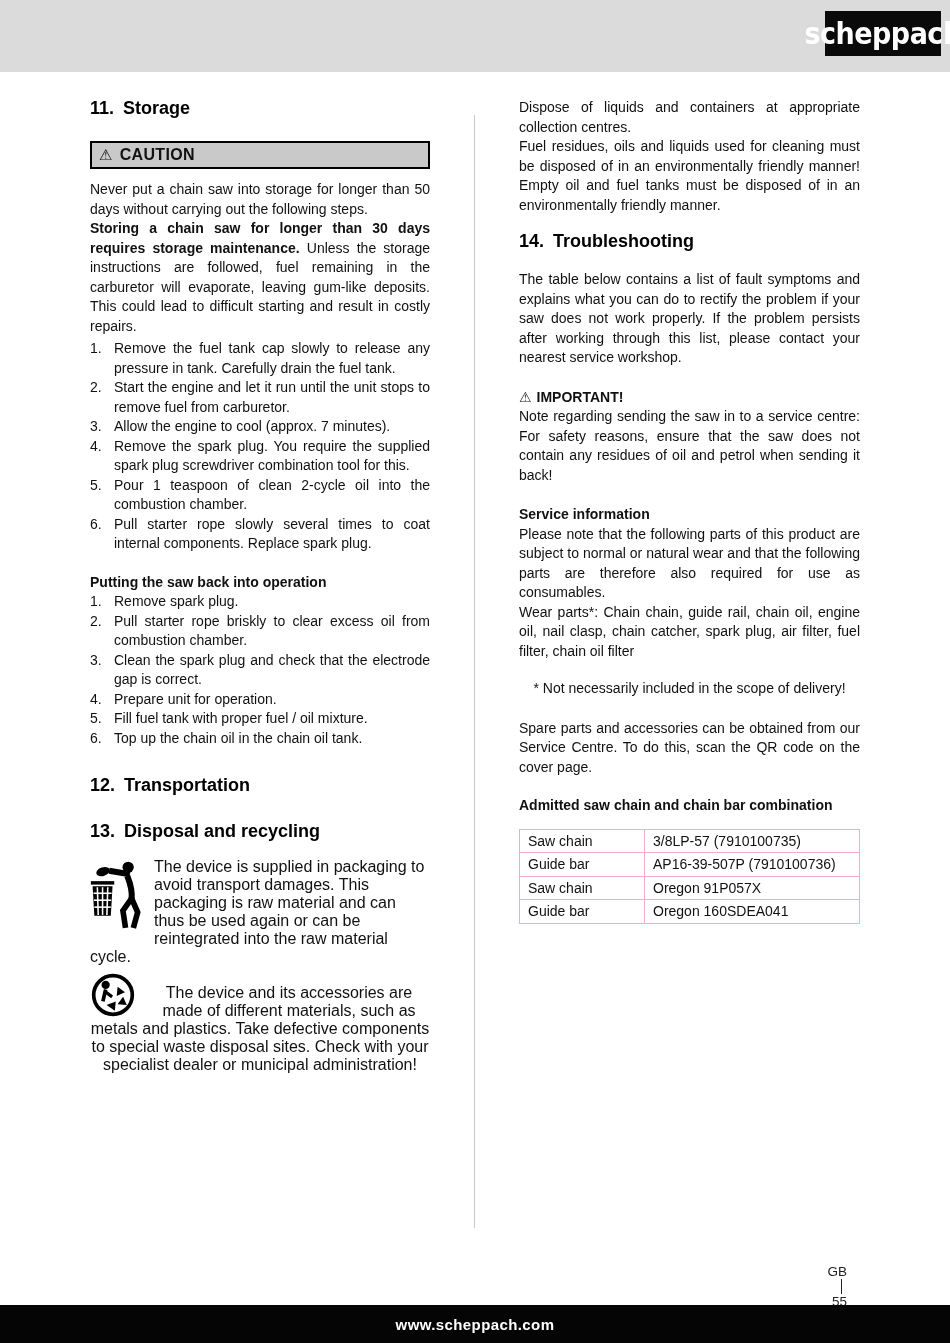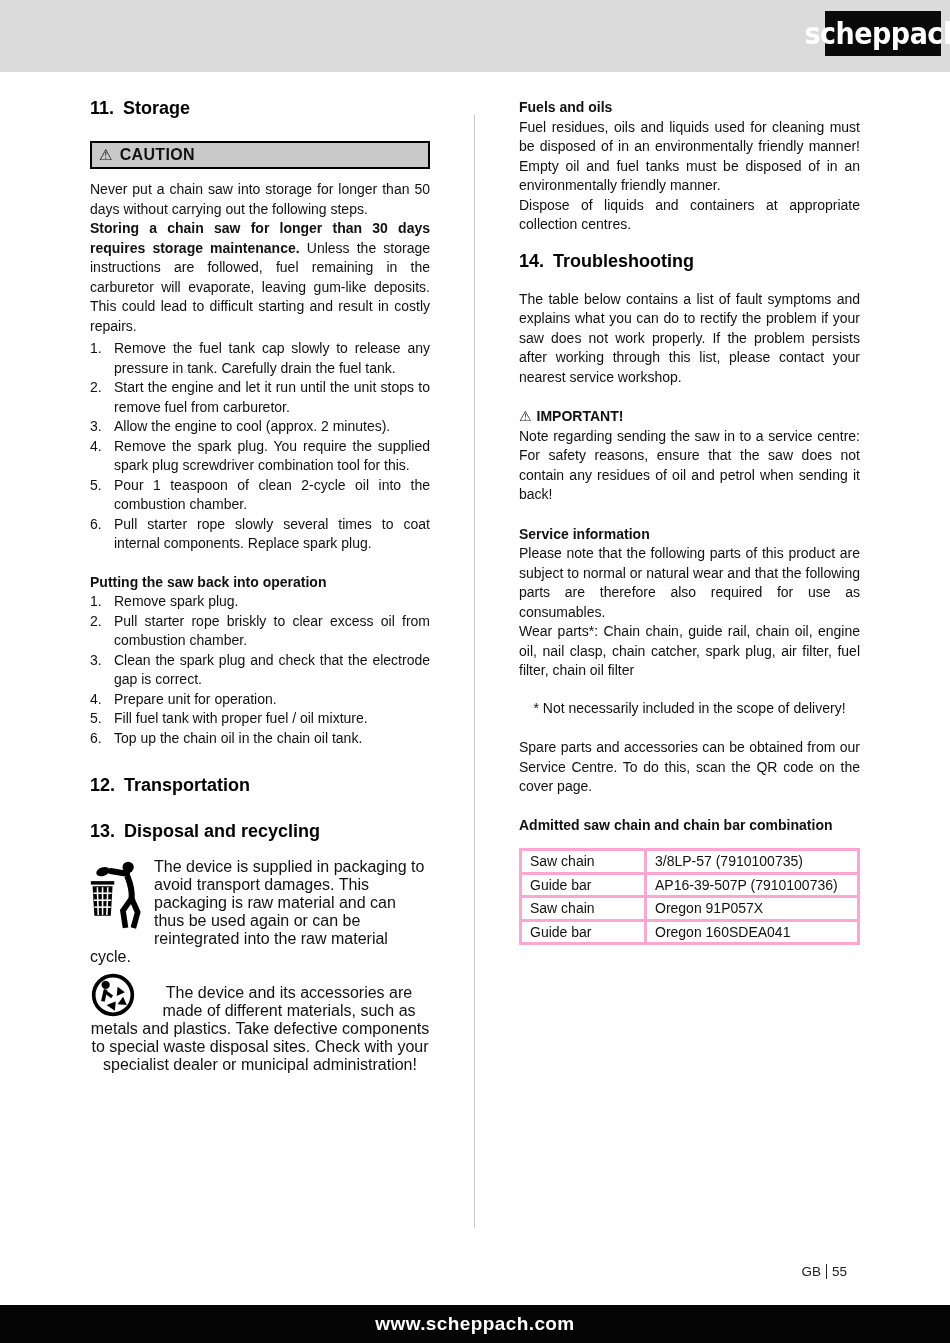--- a/index.html
+++ b/index.html
@@ -41,35 +41,35 @@
   .step  { display:flex; }
   .step .n { width:24px; flex:none; font-size:14px; line-height:19.5px; }
   .step .li-text { flex:1; }
   .subhead { font-size:14px; font-weight:bold; line-height:19.5px; }
   .transport-para { font-size:14.5px; font-weight:bold; line-height:19.5px; text-align:justify; }
   .disposal-para .icon-left { float:left; margin:2px 12px 2px 0; }
   .disposal-para { overflow:visible; }
   
   .combo-table { border-collapse:collapse; margin-top:13px; width:341px; }
   .combo-table td {
-    border:3px solid #f9a8d4; font-size:14px; height:23.5px;
+    border:1px solid #f9a8d4; font-size:14px; height:23.5px;
     padding:1px 8px; vertical-align:middle;margin-top:12px;
   }
   .combo-table td.c1 { width:125px; }
   
   .page-marker {
     position:absolute; top:1264px; right:103px; font-size:13.5px; color:#222;
-    display:flex; align-items:flex-end;
+    display:flex; align-items:flex-end;flex-direction:column;
   }
   .page-marker .pm-bar { display:inline-block; width:1px; height:15px; background:#222; margin:0 5px; }
   .footer-band {
     position:absolute; left:0; bottom:0; width:950px; height:38px; background:#050505;
     display:flex; align-items:center; justify-content:center;
   }
-  .footer-band .site { color:#fff; font-size:19px; font-weight:bold; letter-spacing:0.4px; }
+  .footer-band .site { color:#fff; font-size:15px; font-weight:bold; letter-spacing:0.4px; }
 </style>
 </head>
 <body>
 
 <div class="header-band"></div>
 <div class="logo-box">
   <span class="logo-text">scheppach</span>
 </div>
 
 <div class="divider"></div>
@@ -94,21 +94,21 @@
       <div class="step">
           <span class="n">1.</span>
           <div class="li-text">Remove the fuel tank cap slowly to release any pressure in tank. Carefully drain the fuel tank.</div>
         </div>
       <div class="step">
           <span class="n">2.</span>
           <div class="li-text">Start the engine and let it run until the unit stops to remove fuel from carburetor.</div>
         </div>
       <div class="step">
           <span class="n">3.</span>
-          <div class="li-text">Allow the engine to cool (approx. 2 minutes).</div>
+          <div class="li-text">Allow the engine to cool (approx. 7 minutes).</div>
         </div>
       <div class="step">
           <span class="n">4.</span>
           <div class="li-text">Remove the spark plug. You require the supplied spark plug screwdriver combination tool for this.</div>
         </div>
       <div class="step">
           <span class="n">5.</span>
           <div class="li-text">Pour 1 teaspoon of clean 2-cycle oil into the combustion chamber.</div>
         </div>
       <div class="step">
@@ -191,23 +191,22 @@
         <path d="M36,27 L40,36 L30,35 Z" fill="#000"></path>
         <path d="M18,36 L28,32 L27,42 Z" fill="#000"></path>
       </svg>
       <span>The device and its accessories are made of different materials, such as metals and plastics. Take defective components to special waste disposal sites. Check with your specialist dealer or municipal administration!</span>
     </div>
 
   </div>
 
   <div class="col-right">
 
-    <div class="subhead">Fuels and oils</div>
+    <p>Dispose of liquids and containers at appropriate collection centres.</p>
     <p>Fuel residues, oils and liquids used for cleaning must be disposed of in an environmentally friendly manner! Empty oil and fuel tanks must be disposed of in an environmentally friendly manner.</p>
-    <p>Dispose of liquids and containers at appropriate collection centres.</p>
 
     <div class="h2 mt16" style="margin-bottom:18px;">
       <span class="num">14.</span><span>Troubleshooting</span>
     </div>
 
     <p>The table below contains a list of fault symptoms and explains what you can do to rectify the problem if your saw does not work properly. If the problem persists after working through this list, please contact your nearest service workshop.</p>
 
     <div class="subhead mt20">
       <span class="warn-inline">⚠</span><span>IMPORTANT!</span>
     </div>

